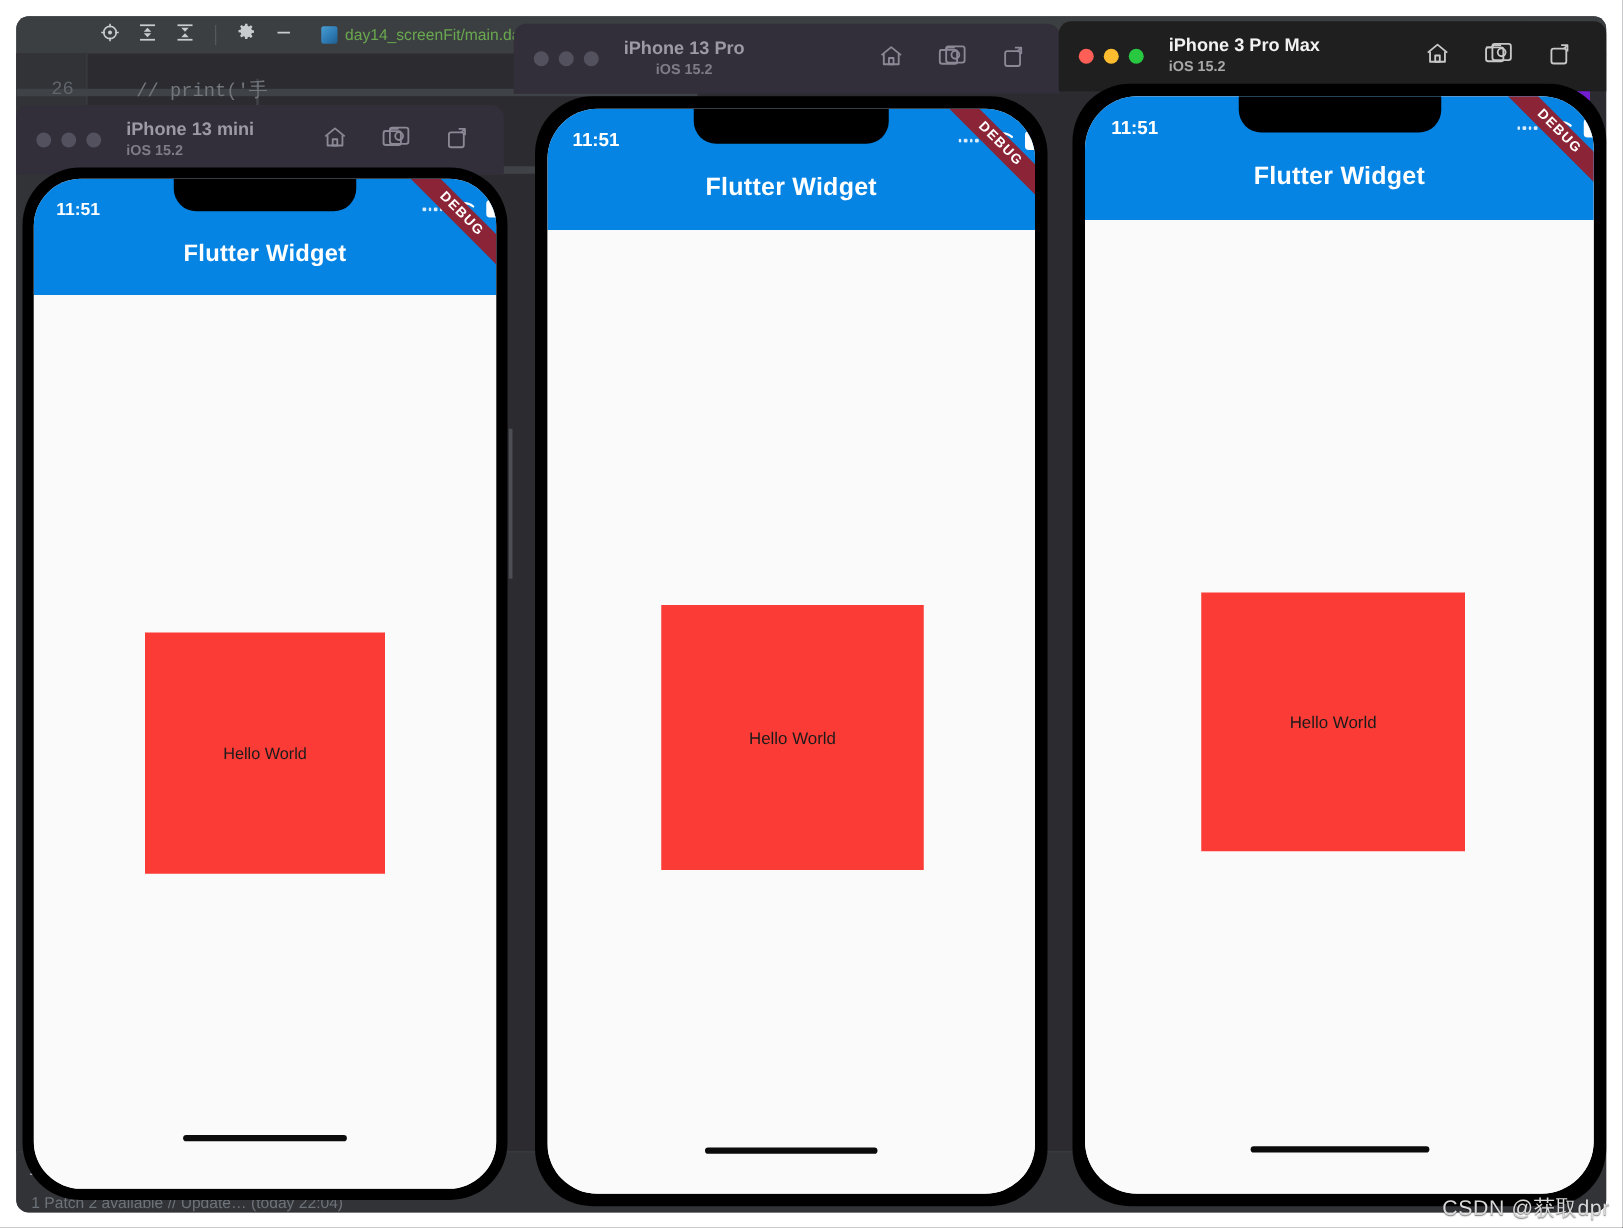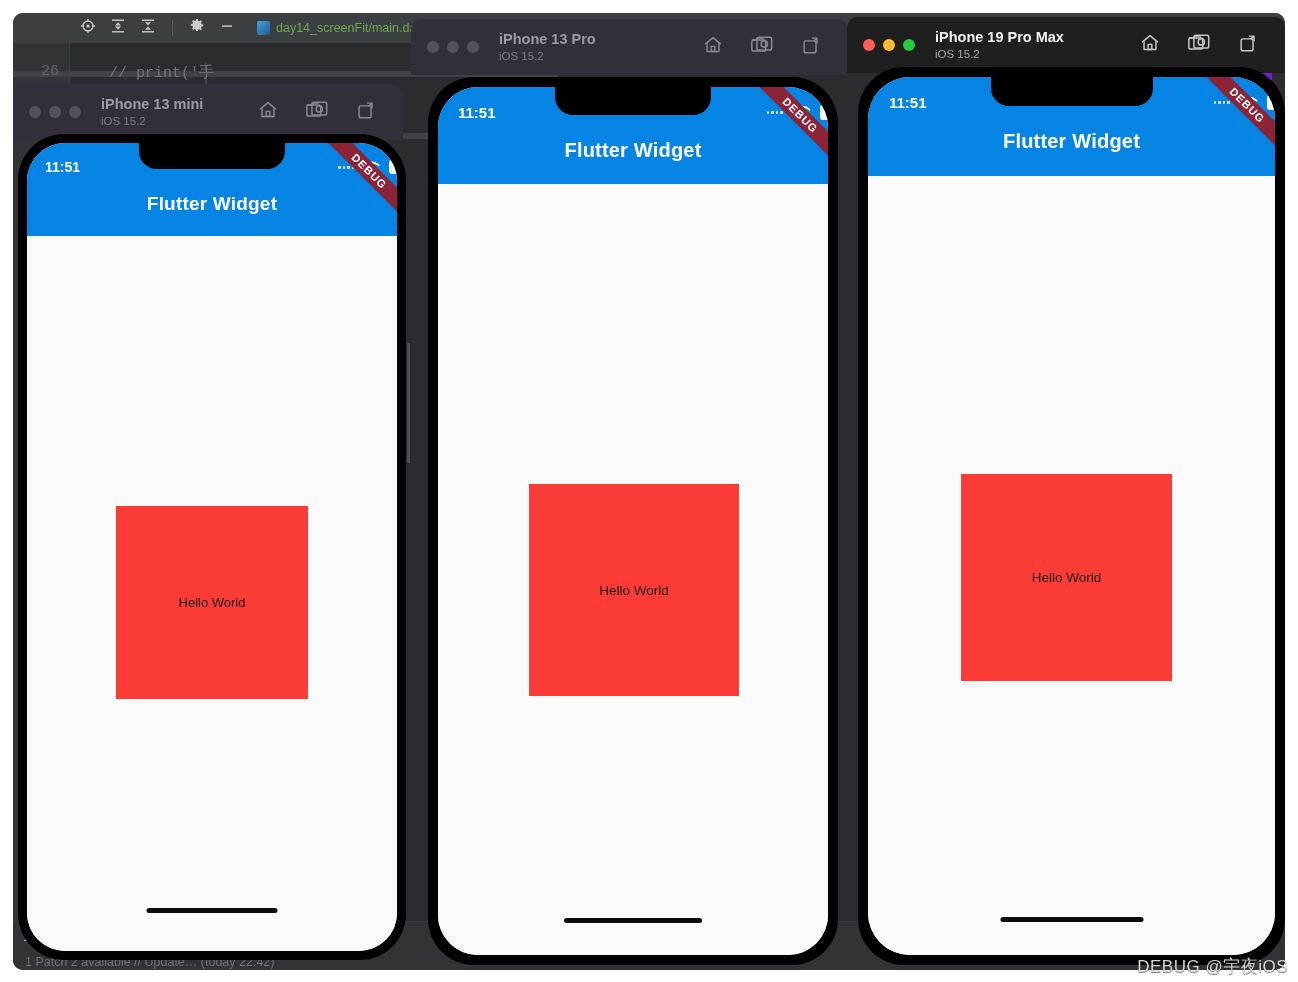--- a/index.html
+++ b/index.html
@@ -72,21 +72,21 @@
     position:absolute;left:0;top:0;width:100%;height:56px;
     border-top-left-radius:10px;border-top-right-radius:10px;
     display:flex;align-items:center;
   }
   .tb-inactive{background:#322f3a;}
   .tb-active{background:#1f1f1f;}
   .lights{display:flex;align-items:center;gap:8px;margin-left:16px;}
   .light{width:12px;height:12px;border-radius:50%;}
   .sim-names{margin-left:20px;line-height:1.15;}
   .sim-name{font-size:14.5px;font-weight:bold;}
-  .sim-os{font-size:11.5px;margin-top:2px;}
+  .sim-os{font-size:11.5px;margin-top:2px;font-weight:bold;}
   .name-inactive .sim-name{color:#9c9aa4;}
   .name-inactive .sim-os{color:#7e7c87;}
   .name-active .sim-name{color:#f2f2f2;}
   .name-active .sim-os{color:#a8a8a8;}
   .sim-actions{margin-left:auto;display:flex;align-items:center;gap:26px;margin-right:26px;}
   .ic-inactive{color:#8b8995;}
   .ic-active{color:#c8c8c8;}
 
   
   .phone{position:absolute;background:#000;border-radius:46px;}
@@ -216,21 +216,21 @@
       <span class="hamb">☰</span>
     </div>
     <div class="logcat">
       <span>
         <svg width="14" height="12" viewBox="0 0 14 12" fill="none" stroke="currentColor" stroke-width="1.2">
           <path d="M1 2h12M1 6h8M1 10h10"></path>
         </svg>
       </span>
       <span>Logcat</span>
     </div>
-    <div class="bottom-msg">1 Patch 2 available // Update… (today 22:42)</div>
+    <div class="bottom-msg">1 Patch 2 available // Update… (today 22:04)</div>
   </div>
 
   <div class="wallpaper-peek"></div>
 </div>
 
 <div class="sim" style="left:13px;top:84px;width:390px;height:68px;">
   <div class="sim-titlebar tb-inactive">
     <div class="lights">
       <span class="light" style="background:#54515e;"></span>
       <span class="light" style="background:#54515e;"></span>
@@ -299,21 +299,21 @@
 
     <div class="body-area" style="top:93px;height:715px;">
       <div class="red-box" style="left:89px;top:270px;width:192px;height:193px;font-size:13px;">
         <span>Hello World</span>
       </div>
       <div class="home-ind" style="bottom:38px;width:131px;height:5px;"></div>
     </div>
   </div>
 </div>
 
-<div class="sim" style="left:411px;top:19px;width:437px;height:52px;">
+<div class="sim" style="left:411px;top:19px;width:437px;height:52px;text-align:center;">
   <div class="sim-titlebar tb-inactive">
     <div class="lights">
       <span class="light" style="background:#54515e;"></span>
       <span class="light" style="background:#54515e;"></span>
       <span class="light" style="background:#54515e;"></span>
     </div>
     <div class="sim-names name-inactive">
       <div class="sim-name">iPhone 13 Pro</div>
       <div class="sim-os">iOS 15.2</div>
     </div>
@@ -384,21 +384,21 @@
 </div>
 
 <div class="sim" style="left:847px;top:17px;width:438px;height:58px;">
   <div class="sim-titlebar tb-active">
     <div class="lights">
       <span class="light" style="background:#ff5f57;"></span>
       <span class="light" style="background:#febc2e;"></span>
       <span class="light" style="background:#28c840;"></span>
     </div>
     <div class="sim-names name-active">
-      <div class="sim-name">iPhone 19 Pro Max</div>
+      <div class="sim-name">iPhone 3 Pro Max</div>
       <div class="sim-os">iOS 15.2</div>
     </div>
     <div class="sim-actions ic-active">
       <span>
         <svg width="22" height="22" viewBox="0 0 24 24" fill="none" stroke="currentColor" stroke-width="1.6" stroke-linejoin="round">
           <path d="M3.5 11 12 4l8.5 7"></path>
             <path d="M5.5 10v9h13v-9"></path>
             <rect x="10" y="13.5" width="4" height="5.5"></rect>
         </svg>
       </span>
@@ -453,13 +453,13 @@
 
     <div class="body-area" style="top:99px;height:779px;">
       <div class="red-box" style="left:93px;top:298px;width:211px;height:207px;font-size:13.5px;">
         <span>Hello World</span>
       </div>
       <div class="home-ind" style="bottom:33px;width:143px;height:5px;"></div>
     </div>
   </div>
 </div>
 
-<div class="watermark">DEBUG @宇夜iOS</div>
+<div class="watermark">CSDN @获取dpr</div>
 
 </body></html>

